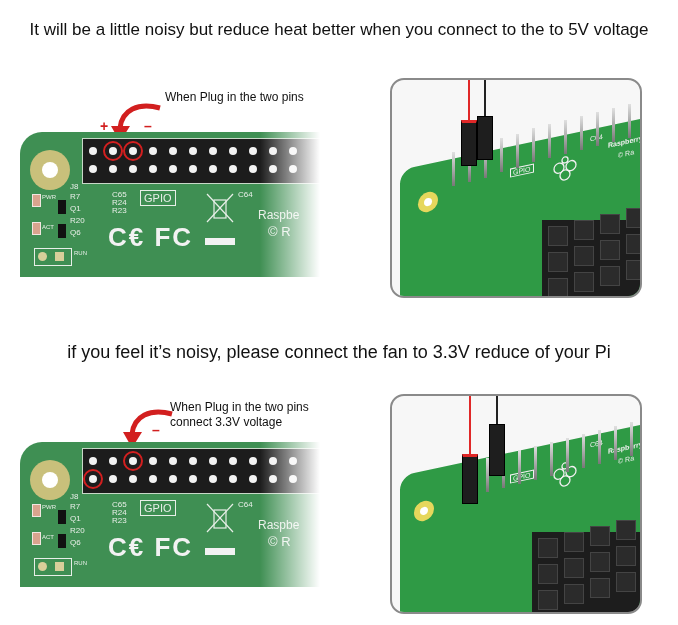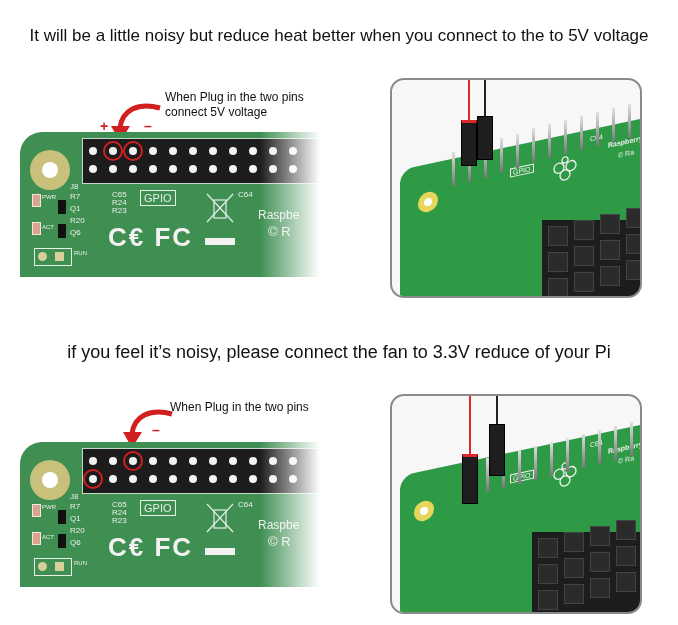--- a/index.html
+++ b/index.html
@@ -1,18 +1,18 @@
 <!DOCTYPE html>
 <html><head>
 <meta charset="utf-8">
 <style>
   html, body { margin:0; padding:0; background:#ffffff; }
   body { width:678px; height:625px; position:relative; overflow:hidden; font-family:"Liberation Sans", sans-serif; color:#1a1a1a; }
   .heading { position:absolute; left:0; width:678px; text-align:center; font-size:17px; color:#111; white-space:nowrap; }
-  #h1 { top:26px; }
+  #h1 { top:20px; }
   #h2 { top:342px; font-size:18px; }
 
   
   .diagram { position:absolute; left:20px; width:320px; height:200px; }
   #d1 { top:82px; }
   #d2 { top:392px; }
   .board { position:absolute; left:0; top:50px; width:300px; height:145px; background:#3f8f53; border-top-left-radius:22px; overflow:hidden; }
   .board-fade { position:absolute; right:0; top:0; width:60px; height:100%; background:linear-gradient(to right, rgba(255,255,255,0), #ffffff); }
   .mount { position:absolute; left:10px; top:18px; width:40px; height:40px; border-radius:50%; background:#c9c07b; }
   .mount::after { content:""; position:absolute; left:12px; top:12px; width:16px; height:16px; border-radius:50%; background:#fff; }
@@ -50,21 +50,20 @@
   .photo-label { position:absolute; color:#f0f0f0; font-size:7px; }
 </style>
 </head>
 <body>
 
 <div class="heading" id="h1">It will be a little noisy but reduce heat better when you connect to the to 5V voltage</div>
 
 <div class="diagram" id="d1">
   <div class="callout">
     <div>When Plug in the two pins</div>
-    <div>connect 5V voltage</div>
   </div>
   <span class="plus-minus" style="left:80px;top:36px;">+</span>
   <span class="plus-minus" style="left:124px;top:36px;">–</span>
   <svg class="arrow" style="left:88px;top:18px;" width="60" height="44" viewBox="0 0 60 44">
     <path d="M52 8 C 30 2, 14 10, 12 28" stroke="#d21f1f" stroke-width="5" fill="none"></path>
     <polygon points="3,26 22,26 12,42" fill="#d21f1f"></polygon>
   </svg>
   <div class="board">
     <div class="mount"></div>
     <div class="header-block"></div>
@@ -171,20 +170,21 @@
   <div class="wire" style="left:92px;top:0;height:38px;background:#222222;"></div>
   <div class="plug" style="left:69px;top:40px;border-top:3px solid #e02828;"></div>
   <div class="plug" style="left:85px;top:36px;"></div>
 </div>
 
 <div class="heading" id="h2">if you feel it’s noisy, please connect the fan to 3.3V reduce of your Pi</div>
 
 <div class="diagram" id="d2">
   <div class="callout" style="left:150px;">
     <div>When Plug in the two pins</div>
+    <div>connect 3.3V voltage</div>
   </div>
   <span class="plus-minus" style="left:132px;top:30px;">–</span>
   <svg class="arrow" style="left:100px;top:14px;" width="60" height="44" viewBox="0 0 60 44">
     <path d="M52 8 C 30 2, 14 10, 12 28" stroke="#d21f1f" stroke-width="5" fill="none"></path>
     <polygon points="3,26 22,26 12,42" fill="#d21f1f"></polygon>
   </svg>
   <div class="board">
     <div class="mount"></div>
     <div class="header-block"></div>
     <div class="pin" style="left:69px;top:15px;"></div>

